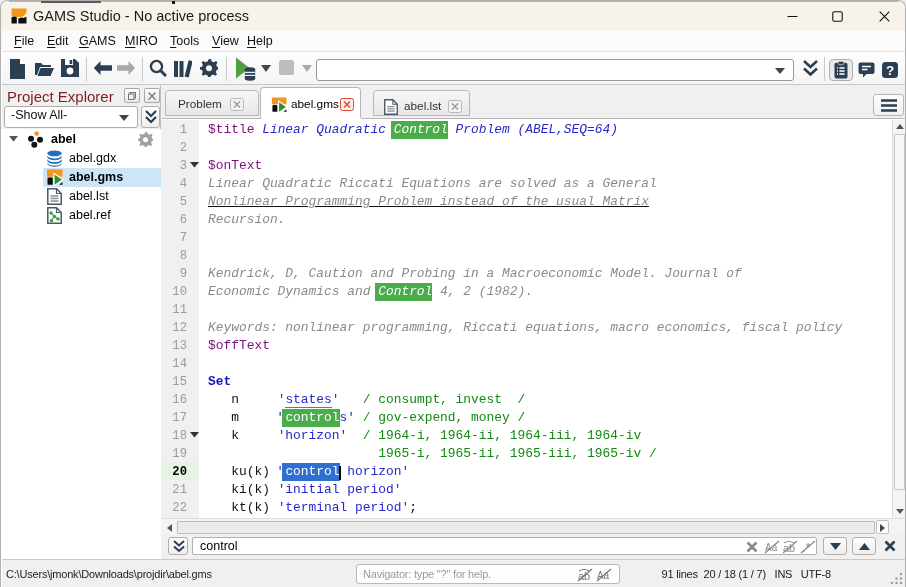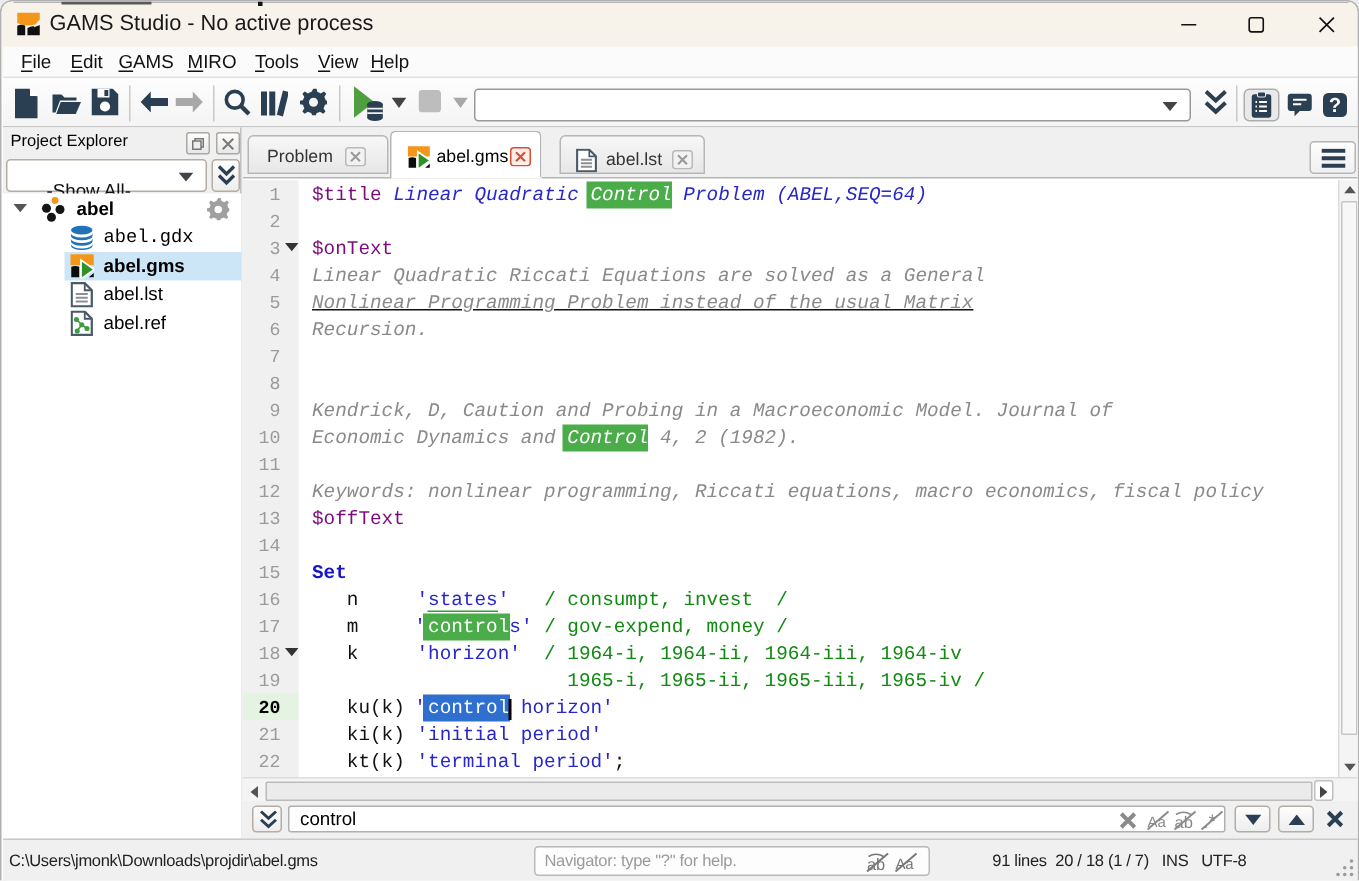--- a/index.html
+++ b/index.html
@@ -27,25 +27,25 @@
   border-bottom:1px solid #c8c8c8; }
 .ticon { position:absolute; top:7px; }
 .tsep { position:absolute; top:5px; width:1px; height:24px; background:#c9c9c9; }
 #runcombo { position:absolute; left:314px; top:6.5px; width:478px; height:22.5px;
   background:#fff; border:1px solid #999; border-radius:3px; }
 #runcombo svg { position:absolute; right:8px; top:8px; }
 
 #main { position:absolute; left:1px; top:84px; width:904px; height:474px; background:#f0f0f0; }
 
 #pe { position:absolute; left:0; top:0; width:159px; height:474px; background:#f0f0f0; border-right:1px solid #c0c0c0;}
-#pe-title { position:absolute; left:5px; top:3px; font-size:11px; color:#000000; }
+#pe-title { position:absolute; left:5px; top:3px; font-size:15px; color:#7f1d1d; }
 .pe-btn { position:absolute; top:3px; width:16px; height:15px; background:linear-gradient(#fdfdfd,#e8e8e8); border:1px solid #ada8a2; border-radius:2px; }
 #pe-combo { position:absolute; left:2px; top:21px; width:134px; height:22px; background:#fff;
   border:1px solid #b3ada6; border-radius:3px; font-size:12.5px; color:#111; }
-#pe-combo .lbl { position:absolute; left:6px; top:13px;margin-left:20px; }
+#pe-combo .lbl { position:absolute; left:6px; top:1px; }
 #pe-chev { position:absolute; left:139px; top:21px; width:19px; height:22px; background:linear-gradient(#fdfdfd,#eee);
   border:1px solid #b3ada6; border-radius:3px; }
 #pe-tree { position:absolute; left:0; top:44px; width:159px; height:430px; background:#fff; }
 .trow { position:absolute; left:0; width:159px; height:19px; font-size:12.5px; color:#000; }
 .trow .ticn { position:absolute; top:1px; }
 .trow .tlbl { position:absolute; top:2px; }
 
 #tabbar { position:absolute; left:160px; top:0; width:744px; height:33px; background:#f0f0f0; }
 .tab { position:absolute; top:5px; height:26px; background:linear-gradient(#f7f7f7,#e7e7e7);
   border:1px solid #b6b6b6; border-radius:4px 4px 0 0; font-size:11.8px; color:#333; }
@@ -252,21 +252,21 @@
               <circle cx="9" cy="9.2" r="3" fill="#fff"></circle>
             </svg>
         </div>
         <div class="trow" style="top:20px;">
           <svg class="ticn" style="left:44px;" width="17" height="17" viewBox="0 0 17 17">
               <ellipse cx="8.5" cy="3.4" rx="7.2" ry="2.9" fill="#2272b8"></ellipse>
               <path d="M1.3 5.5 A 7.2 2.9 0 0 0 15.7 5.5 L15.7 7.3 A 7.2 2.9 0 0 1 1.3 7.3 Z" fill="#2272b8"></path>
               <path d="M1.3 9.1 A 7.2 2.9 0 0 0 15.7 9.1 L15.7 10.9 A 7.2 2.9 0 0 1 1.3 10.9 Z" fill="#2272b8"></path>
               <path d="M1.3 12.7 A 7.2 2.9 0 0 0 15.7 12.7 L15.7 13.8 A 7.2 2.9 0 0 1 1.3 13.8 Z" fill="#2272b8"></path>
             </svg>
-          <span class="tlbl" style="left:67px;font-family:Liberation Mono, monospace;">abel.gdx</span>
+          <span class="tlbl" style="left:67px;">abel.gdx</span>
         </div>
         <div class="trow" style="top:39px;">
             <span style="position:absolute;left:41px;top:0;width:118px;height:19px;background:#cde6f7;"></span>
           <svg class="ticn" style="left:44px;" width="17" height="17" viewBox="0 0 17 17">
               <path d="M1 0.5 H16.5 V7.8 H1 Z" fill="#f39619"></path>
               <path d="M1.5 8.9 Q4 7.7 6.8 8.9 L6.8 15.8 H1.5 Z" fill="#0c0c0c"></path>
               <path d="M13.2 15.8 L16.5 13 V15.8 Z" fill="#0c0c0c"></path>
               <path d="M8 4.4 L8 17 L16.9 10.6 Z" fill="#2f9127" stroke="#fff" stroke-width="1.2"></path>
             </svg>
           <span class="tlbl" style="left:67px; font-weight:bold;">abel.gms</span>

